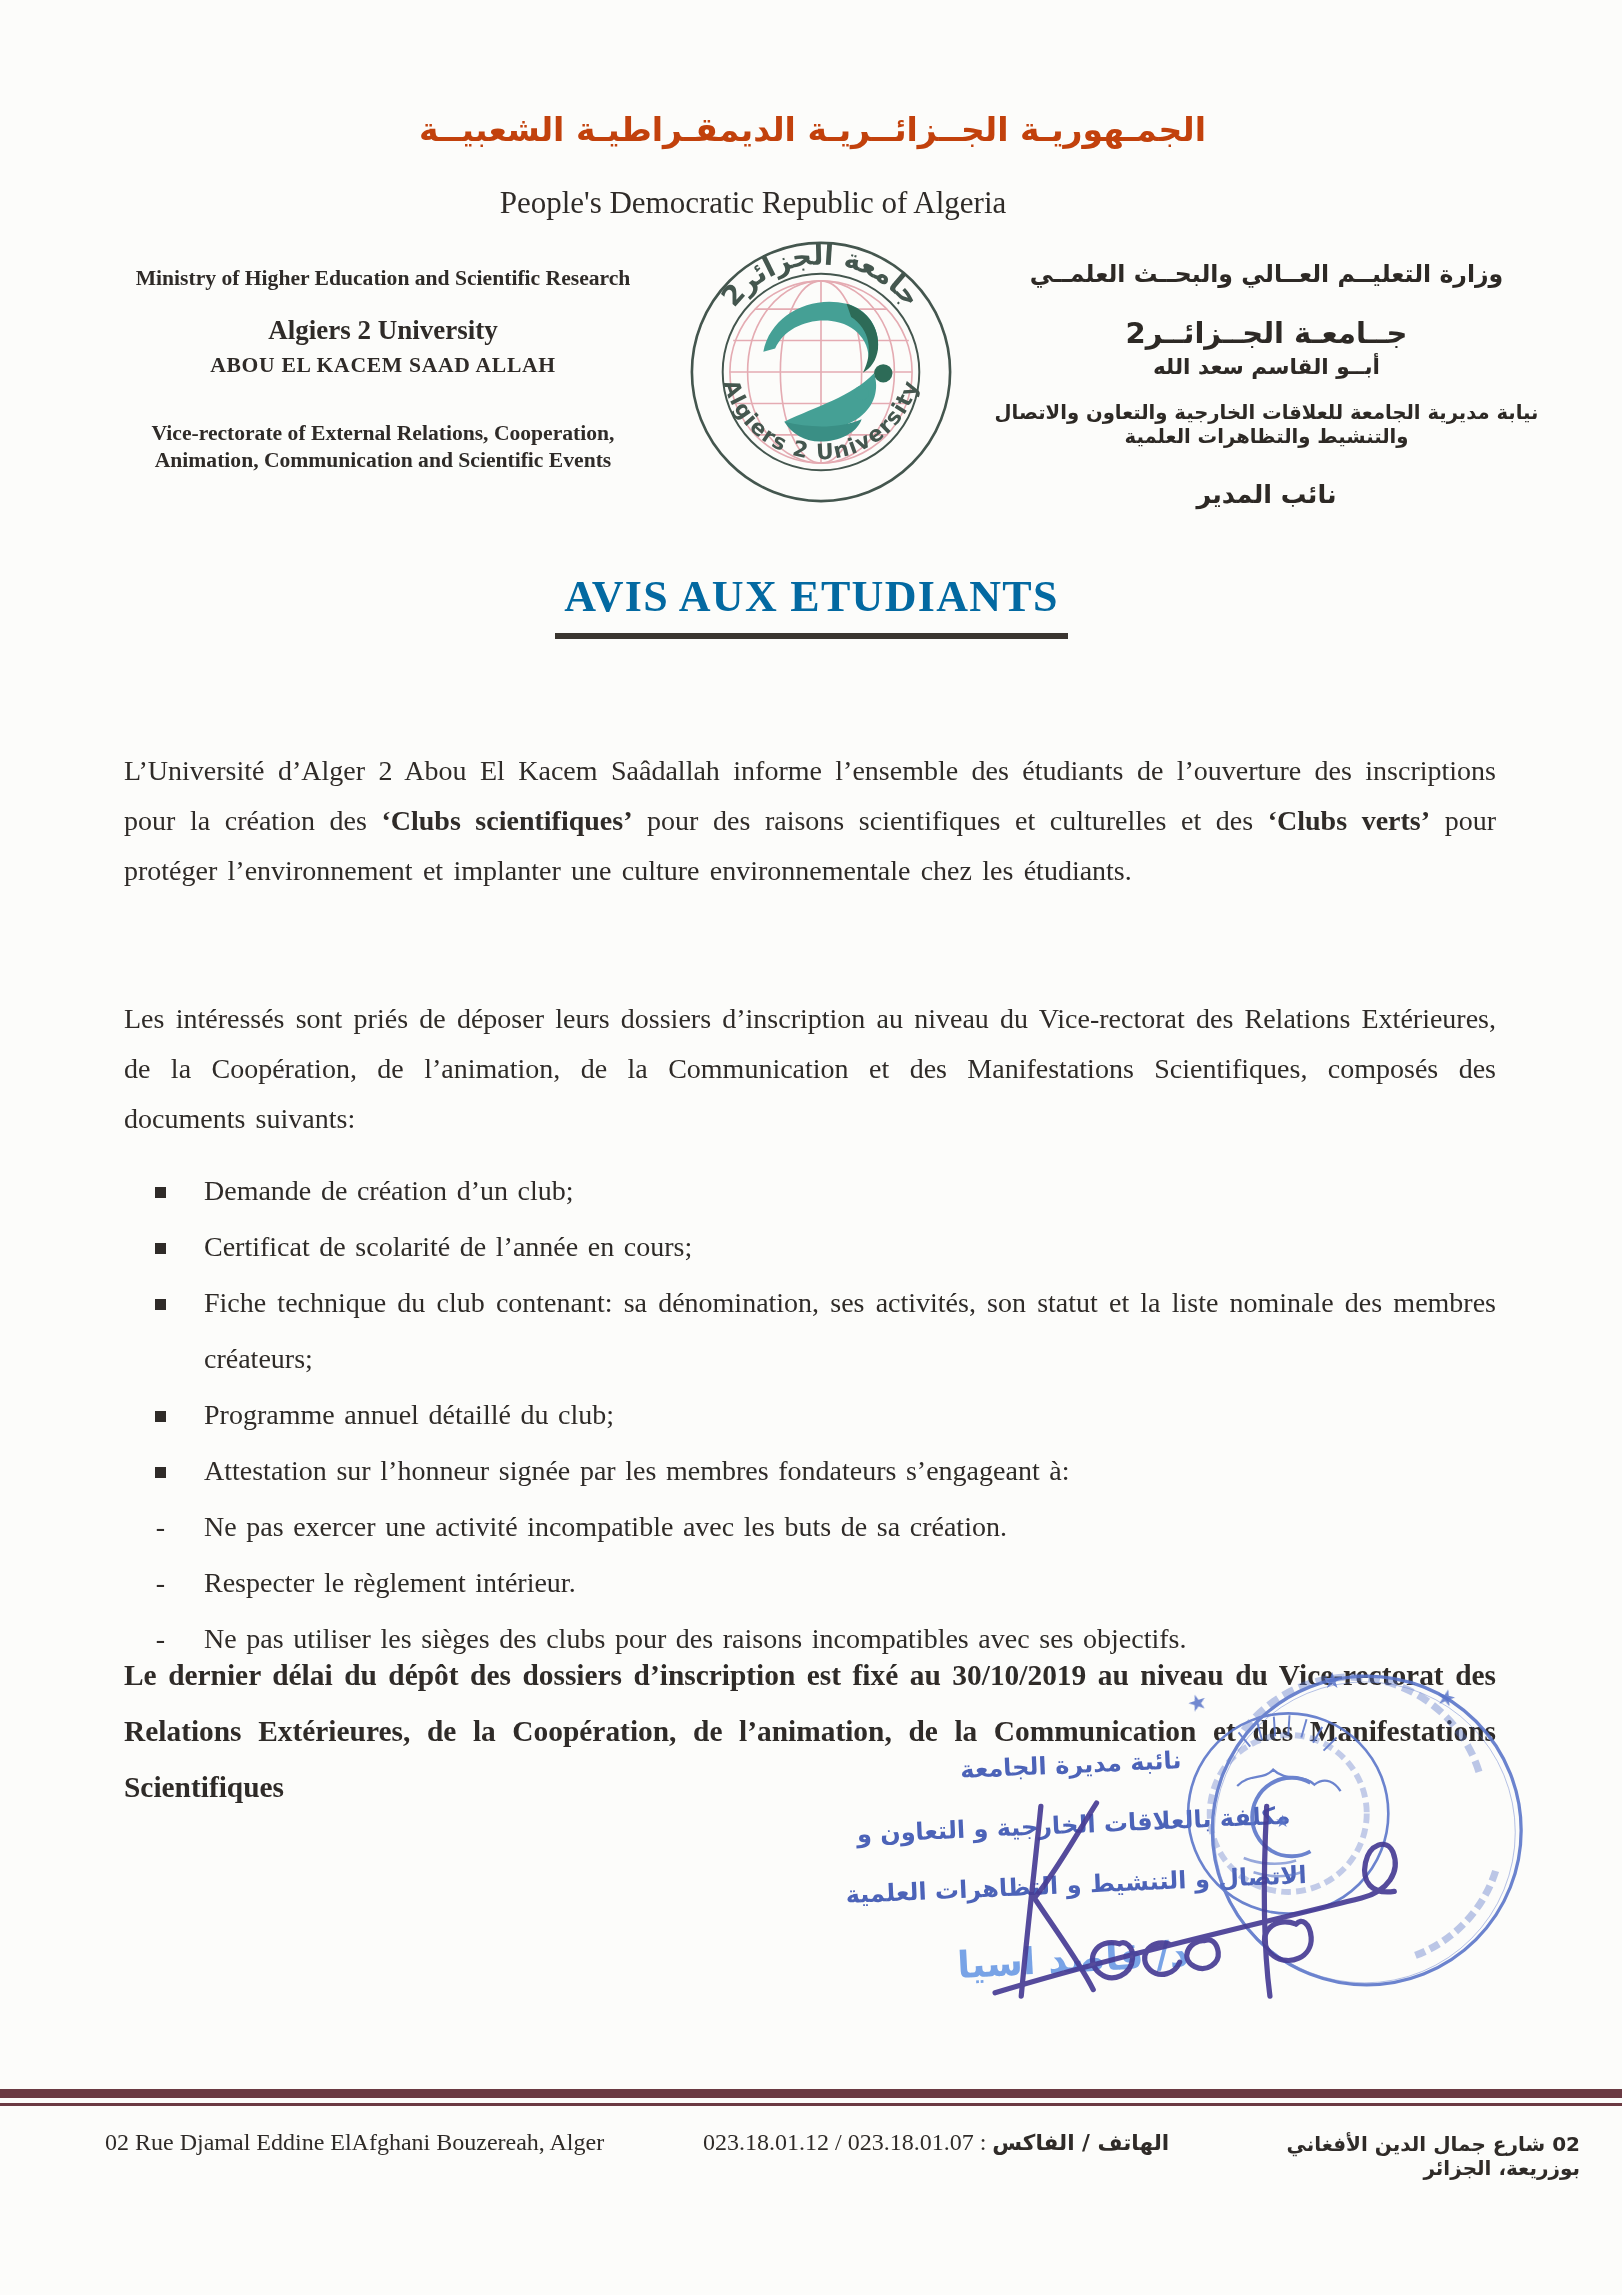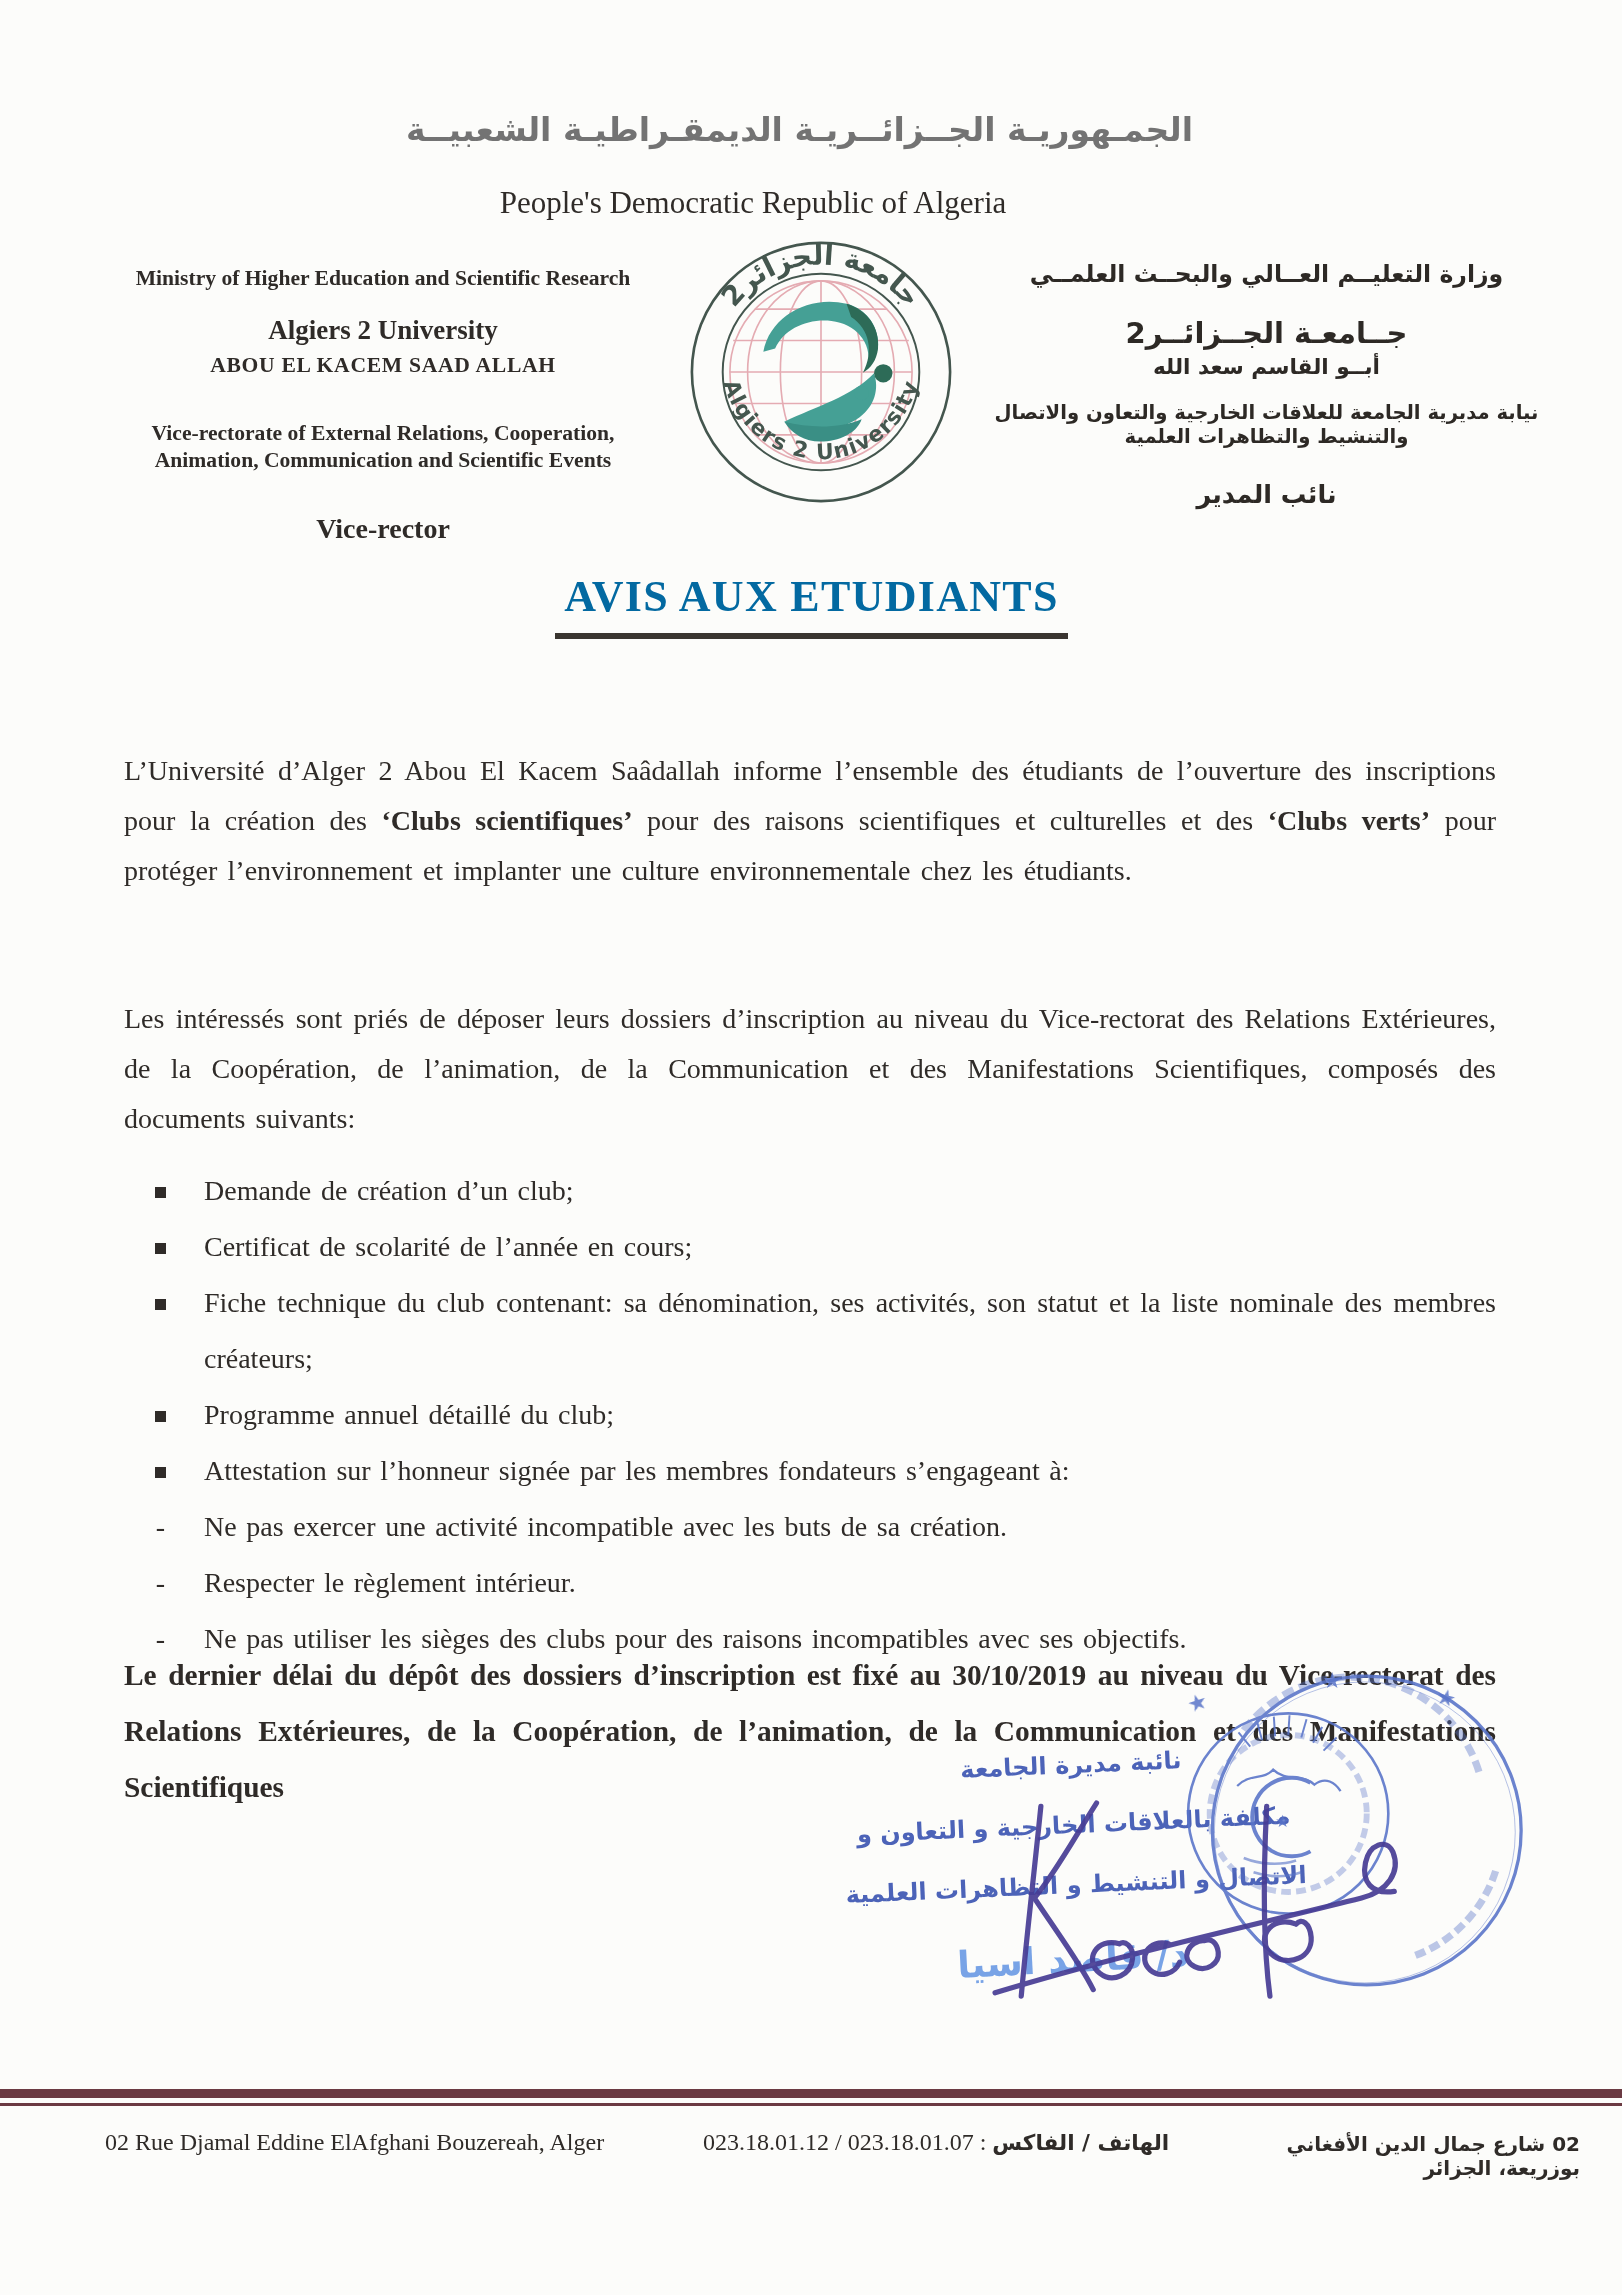--- a/index.html
+++ b/index.html
@@ -3,21 +3,21 @@
 <meta charset="utf-8">
 <style>
   html,body{margin:0;padding:0;background:#9a9a9a;}
   .page{position:relative;width:1623px;height:2295px;background:#fcfcfa;overflow:hidden;
         font-family:"Liberation Serif","DejaVu Serif",serif;color:#2f2b28;}
   .ar{font-family:"DejaVu Sans",sans-serif;}
   .center{text-align:center;}
   .abs{position:absolute;}
 
   
-  .rep-ar{top:110px;left:0;width:1599px;font-size:33px;font-weight:700;color:#737373;}
+  .rep-ar{top:110px;left:13px;width:1599px;font-size:33px;font-weight:700;color:#c2410c;}
   .rep-en{top:185px;left:0;width:1506px;font-size:31px;}
 
   
   .hcol{line-height:1.25;}
   .h-left{top:265px;left:77px;width:612px;}
   .h-left .l1{font-size:21.6px;font-weight:700;}
   .h-left .l2{font-size:27px;font-weight:700;margin-top:22px;}
   .h-left .l3{font-size:21.6px;font-weight:700;margin-top:3.9px;letter-spacing:0.7px;}
   .h-left .l4{font-size:21.6px;font-weight:700;margin-top:41px;}
   .h-left .l5{font-size:21.6px;font-weight:700;}
@@ -72,21 +72,20 @@
 
   <div class="abs rep-ar center ar" dir="rtl">الجمـهوريـة الجــزائــريـة الديمقـراطيـة الشعبيــة</div>
   <div class="abs rep-en center">People's Democratic Republic of Algeria</div>
 
   <div class="abs hcol h-left center">
     <div class="l1">Ministry of Higher Education and Scientific Research</div>
     <div class="l2">Algiers 2 University</div>
     <div class="l3">ABOU EL KACEM SAAD ALLAH</div>
     <div class="l4">Vice-rectorate of External Relations, Cooperation,</div>
     <div class="l5">Animation, Communication and Scientific Events</div>
-    <div class="l6">Vice-rector</div>
   </div>
 
   <div class="abs logo-box">
     <svg width="270" height="270" viewBox="0 0 412 412">
       <circle cx="206" cy="206" r="197" fill="#fcfcfa" stroke="#44564e" stroke-width="4"></circle>
       <circle cx="206" cy="206" r="150" fill="none" stroke="#44564e" stroke-width="3"></circle>
       <g stroke="#e2a3ab" stroke-width="2.5" fill="none" opacity="0.9">
         <circle cx="206" cy="206" r="139"></circle>
         <line x1="105" y1="110" x2="307" y2="110"></line>
         <line x1="72" y1="158" x2="340" y2="158"></line>

